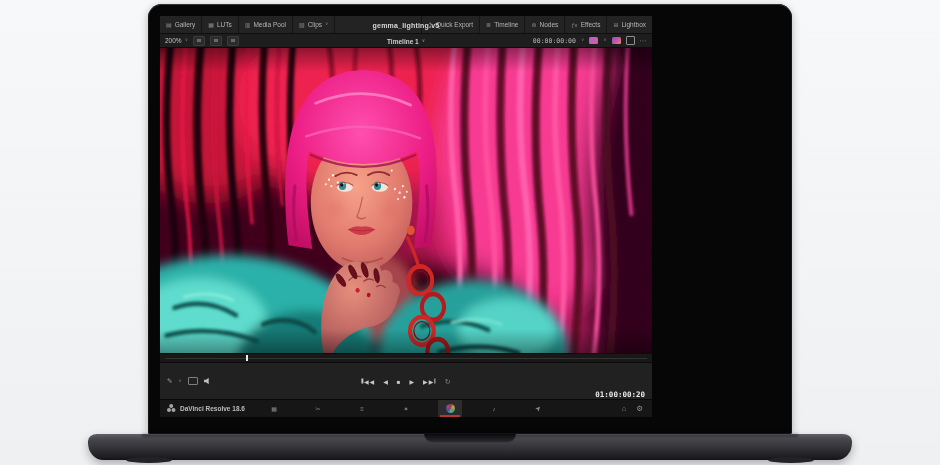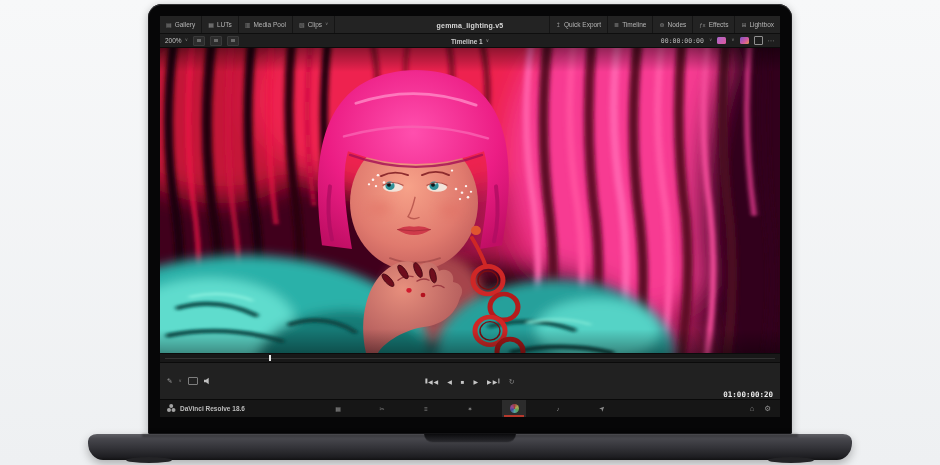--- a/index.html
+++ b/index.html
@@ -4,21 +4,21 @@
 <style>
   html,body{margin:0;padding:0;background:#f2f3f5;}
   .stage{position:relative;width:940px;height:465px;overflow:hidden;
     background:linear-gradient(180deg,#f7f8f9 0%,#eef0f2 100%);
     font-family:"Liberation Sans",sans-serif;}
   .laptop{position:absolute;inset:0;}
   
   .screen{position:absolute;left:148px;top:4px;width:644px;height:430px;
     background:#060607;border-radius:14px 14px 2px 2px;
     box-shadow:inset 0 1px 0 rgba(255,255,255,.12),inset 0 0 0 1px #17171a,0 2px 8px rgba(0,0,0,.28);}
-  .display{position:absolute;left:12px;top:12px;width:620px;height:401px;
+  .display{position:absolute;left:12px;top:12px;width:492px;height:401px;
     background:#101010;display:flex;flex-direction:column;overflow:hidden;}
   
   .row1{flex:0 0 17px;background:#232323;border-bottom:1px solid #0e0e0e;
     display:flex;align-items:stretch;position:relative;}
   .tb-group{display:flex;align-items:stretch;}
   .tb-group.right{margin-left:auto;}
   .tb-btn{display:flex;align-items:center;gap:3px;padding:0 6px;color:#b5b5b5;
     font-size:6.5px;white-space:nowrap;cursor:default;}
   .tb-btn+.tb-btn{border-left:1px solid #151515;}
   .tb-group.left{border-right:1px solid #151515;}

